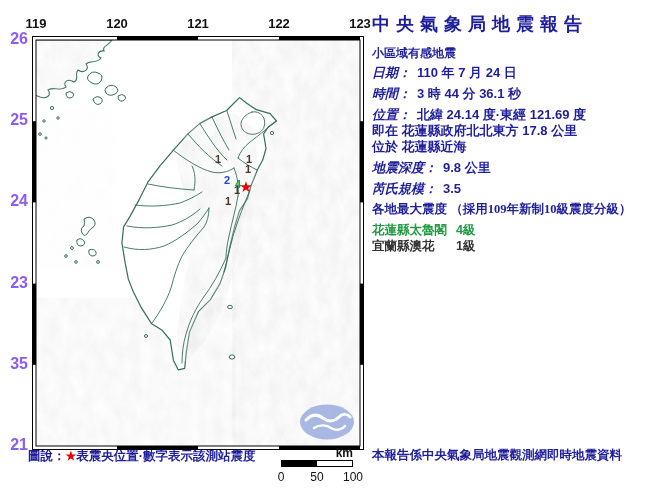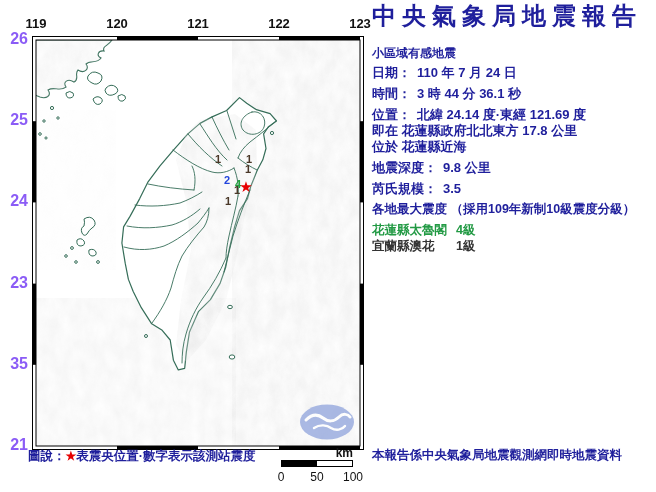--- a/index.html
+++ b/index.html
@@ -34,27 +34,27 @@
   #scalebar .seg-white { width:50%; height:100%; background:#fff; }
   #scalebar .nums { position:absolute; left:0; top:24px; width:72px; }
   #scalebar .nums span { position:absolute; transform:translateX(-50%);
                          font-size:12px; color:#111; }
 
   
   #panel { position:absolute; left:372px; top:0; width:282px; height:492px;
            color:#1f1f9c; }
   .p-line { position:absolute; left:0; white-space:nowrap; font-weight:bold;
             font-size:13px; }
-  #p-title { top:0; font-size:24px; letter-spacing:6px;text-align:right; }
+  #p-title { top:12px; font-size:18px; letter-spacing:6px;text-align:right; }
   #p-subtitle { top:45px; font-size:12px; }
   #p-date { top:64px; } #p-time { top:85px; } #p-loc { top:106px; }
   #p-loc2 { top:122px; } #p-loc3 { top:138px; }
   #p-depth { top:159px; } #p-mag { top:180px; }
-  #p-int-hdr { top:201px; font-size:12.5px; }
-  .label { margin-right:6px; }
+  #p-int-hdr { top:201px; font-size:12.5px;font-family:Liberation Serif, serif; }
+  .label { margin-right:6px;font-style:italic; }
   .station-row { position:absolute; left:0; white-space:nowrap;
                  font-weight:bold; font-size:12.5px; }
   #st-row-0 { top:222px; } #st-row-1 { top:238px; }
   .station-row .st-name { display:inline-block; width:84px; }
   #p-footer { top:449px; font-size:12.5px; line-height:15px; white-space:normal;
               width:270px;font-family:Liberation Mono, monospace; }
 </style>
 </head>
 <body>
 

